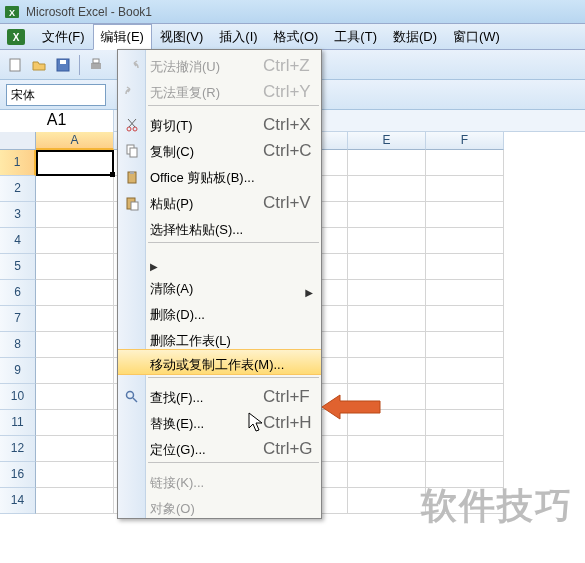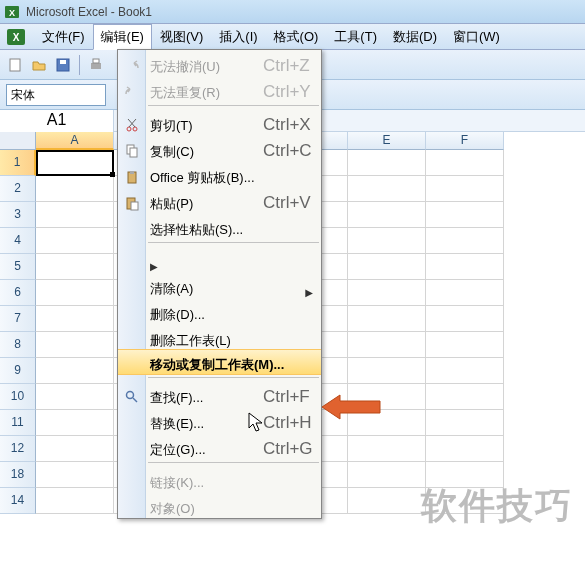--- a/index.html
+++ b/index.html
@@ -40,21 +40,21 @@
 .cell-row { display:flex; height:26px; }
 .cell { width:78px; height:26px; border-right:1px solid #d4d4d4; border-bottom:1px solid #d4d4d4; }
 .sel-box { position:absolute; left:36px; top:18px; width:78px; height:26px; border:2px solid #000; pointer-events:none; }
 .sel-box::after { content:""; position:absolute; right:-3px; bottom:-3px; width:5px; height:5px; background:#000; }
 
 
 .dropdown { position:absolute; left:117px; top:49px; width:205px; background:#f7f7f3; border:1px solid #868686; box-shadow:2px 2px 4px rgba(0,0,0,.3); z-index:50; font-size:13px; }
 .dd-strip { position:absolute; left:0; top:0; bottom:0; width:28px; background:linear-gradient(90deg,#eef3fa,#dce8f5); border-right:1px solid #c3d4e6; }
 .dd-item { position:relative; height:26px; display:flex; align-items:flex-end; padding-left:32px; padding-right:8px; cursor:default; }
 .dd-item.disabled { color:#9b9b9b; }
-.dd-item.highlighted { background:linear-gradient(#fff2ca,#ffdb75); border-top:1px solid #fac761; border-bottom:1px solid #fac761; margin-top:-1px; margin-bottom:-1px;font-weight:bold; }
+.dd-item.highlighted { background:linear-gradient(#fff2ca,#ffdb75); border-top:1px solid #fac761; border-bottom:1px solid #fac761; margin-top:-1px; margin-bottom:-1px; }
 .dd-label { flex:1; }
 .dd-short { color:#666; font-size:17px; width:50px; }
 .dd-item.disabled .dd-short { color:#b5b5b5; }
 .dd-icon { position:absolute; left:4px; width:20px; height:20px; display:flex; align-items:center; justify-content:center; }
 .dd-sep { height:1px; margin:3px 2px 3px 30px; background:#c3c3c3; }
 .dd-arrow { font-size:10px; color:#333; }
 
 
 .arrow-overlay { position:absolute; left:322px; top:393px; pointer-events:none; z-index:60; }
 
@@ -148,21 +148,21 @@
       <div class="row-h">3</div>
       <div class="row-h">4</div>
       <div class="row-h">5</div>
       <div class="row-h">6</div>
       <div class="row-h">7</div>
       <div class="row-h">8</div>
       <div class="row-h">9</div>
       <div class="row-h">10</div>
       <div class="row-h">11</div>
       <div class="row-h">12</div>
-      <div class="row-h">18</div>
+      <div class="row-h">16</div>
       <div class="row-h">14</div>
     </div>
   <div class="cells" id="cells">
       <div class="cell-row">
         <div class="cell"></div>
         <div class="cell"></div>
         <div class="cell"></div>
         <div class="cell"></div>
         <div class="cell"></div>
         <div class="cell"></div>

